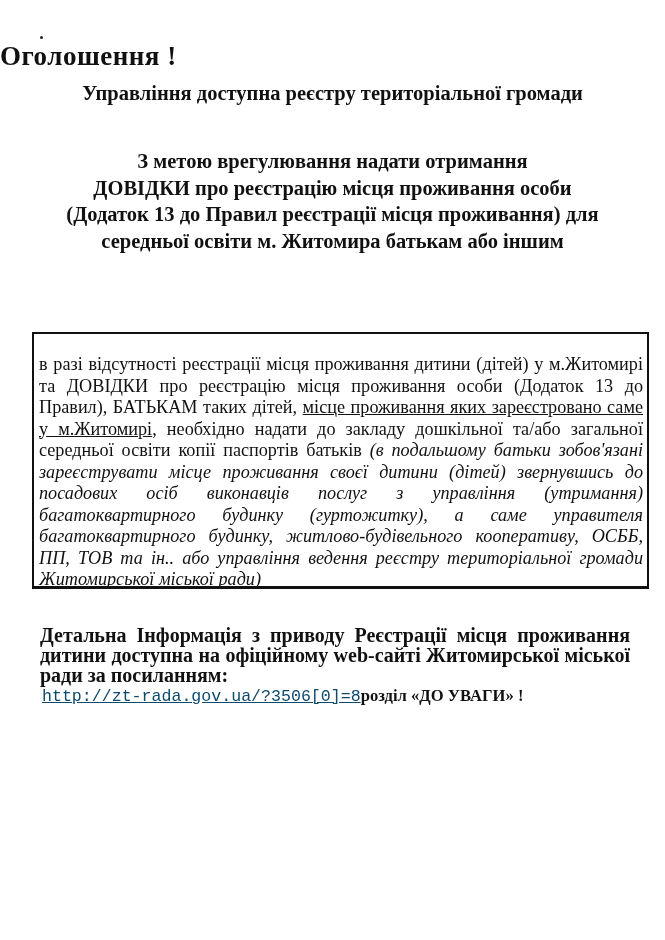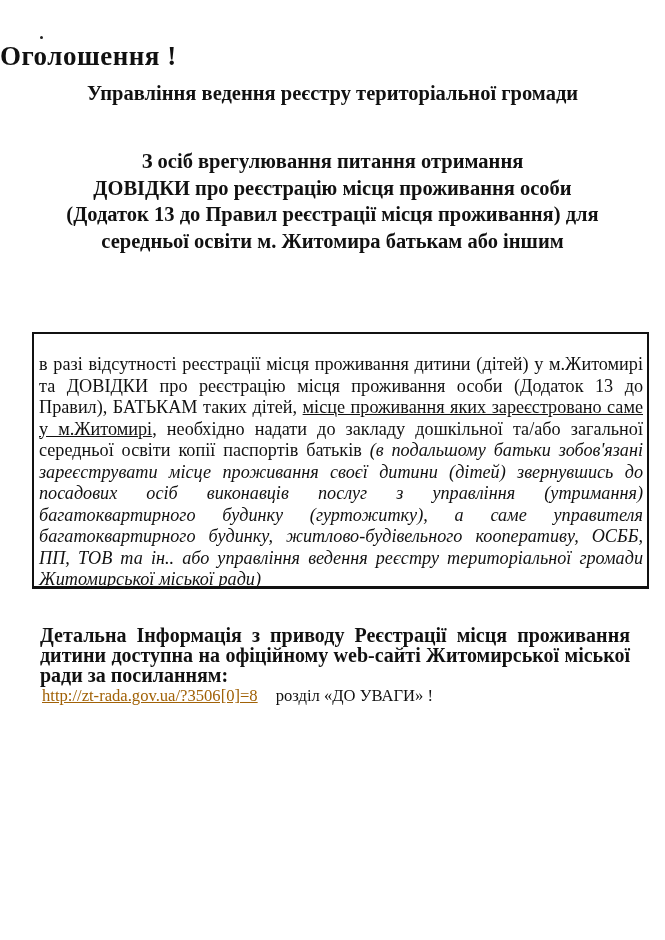--- a/index.html
+++ b/index.html
@@ -28,36 +28,36 @@
   }
   .box .it { font-style: italic; }
   .box .ul { text-decoration: underline; }
   .details {
     position: absolute; top: 625px; left: 40px; width: 590px;
     font-weight: bold; font-size: 20px; line-height: 20px; text-align: justify;
   }
   .linkline {
     position: absolute; top: 686px; left: 42px; font-size: 16.6px; line-height: 20px;
   }
-  .linkline a { color: #a16207; text-decoration: underline; }
-  .linkline .tail { font-weight: normal; margin-left: 18px; text-align: right; }
+  .linkline a { color: #0c4a6e; text-decoration: underline; font-family: Liberation Mono, monospace; }
+  .linkline .tail { font-weight: bold; margin-left: 0; text-align: right; }
 </style>
 </head>
 <body>
 
 <div class="dot"></div>
 
 <div class="title">Оголошення !</div>
 
 <div class="subtitle">
-  <div>Управління ведення реєстру територіальної громади</div>
+  <div>Управління доступна реєстру територіальної громади</div>
 </div>
 
 <div class="intro">
-  <div>З осіб врегулювання питання отримання</div>
+  <div>З метою врегулювання надати отримання</div>
   <div>ДОВІДКИ про реєстрацію місця проживання особи</div>
   <div>(Додаток 13 до Правил реєстрації місця проживання) для</div>
   <div>середньої освіти м. Житомира батькам або іншим</div>
 </div>
 
 <div class="box"><span>в разі відсутності реєстрації місця проживання дитини (дітей) у м.Житомирі та ДОВІДКИ про реєстрацію місця проживання особи (Додаток 13 до Правил), БАТЬКАМ таких дітей, </span><span class="ul">місце проживання яких зареєстровано саме у м.Житомирі</span><span>, необхідно надати до закладу дошкільної та/або загальної середньої освіти копії паспортів батьків </span><span class="it">(в подальшому батьки зобов'язані зареєструвати місце проживання своєї дитини (дітей) звернувшись до посадових осіб виконавців послуг з управління (утримання) багатоквартирного будинку (гуртожитку), а саме управителя багатоквартирного будинку, житлово-будівельного кооперативу, ОСББ, ПП, ТОВ та ін.. або управління ведення реєстру територіальної громади Житомирської міської ради)</span></div>
 
 <div class="details">Детальна Інформація з приводу Реєстрації місця проживання дитини доступна на офіційному web-сайті  Житомирської міської ради за посиланням:</div>
 
 <div class="linkline">

